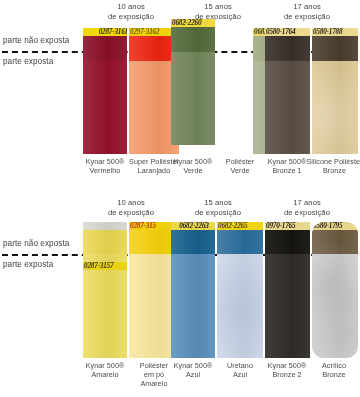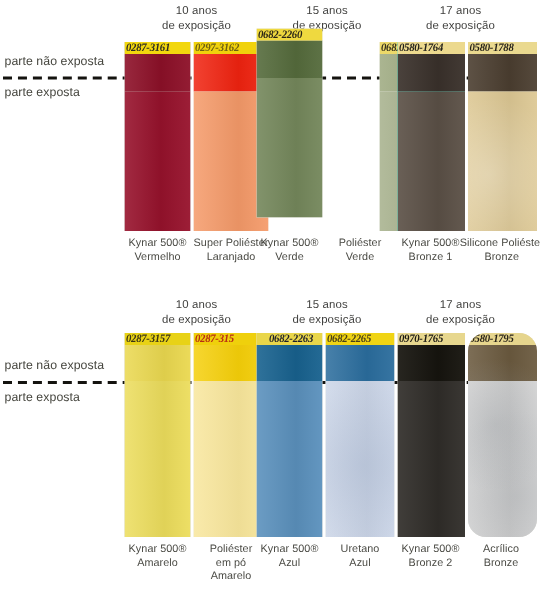--- a/index.html
+++ b/index.html
@@ -102,21 +102,21 @@
       <div class="group-head" style="left:258px;width:98px;">
         <span class="ln">17 anos</span>
         <span class="ln">de exposição</span>
       </div>
     </div>
 
     <div class="side-label" style="top:36px;">parte não exposta</div>
     <div class="dash-line" style="top:51px;width:355px;"></div>
     <div class="side-label" style="top:57px;">parte exposta</div>
 
-    <div class="panel" style="left:83px;top:28px;width:44px;height:126px;background:#c9c8c2;">
+    <div class="panel" style="left:83px;top:28px;width:44px;height:126px;background:#c9c8c2;text-align:right;">
       <div class="unexposed" style="top:8px;height:25px;background:#8d1028;"></div>
       <div class="exposed" style="height:93px;background:#97122c;"></div>
       <div class="grain" style="background:linear-gradient(90deg,rgba(255,255,255,.10),rgba(0,0,0,.06) 55%,rgba(255,255,255,.05));"></div>
       <div class="tape" style="background:#f2d70e;">
         <span class="code" style="color:#2b2a23;">0287-3161</span>
       </div>
     </div>
 
     <div class="panel" style="left:129px;top:28px;width:50px;height:126px;background:#efefe9;">
       <div class="unexposed" style="top:8px;height:25px;background:#f02310;"></div>
@@ -207,21 +207,21 @@
     </div>
 
     <div class="side-label" style="top:43px;">parte não exposta</div>
     <div class="dash-line" style="top:58px;width:355px;"></div>
     <div class="side-label" style="top:64px;">parte exposta</div>
 
     <div class="panel" style="left:83px;top:26px;width:44px;height:136px;background:#d8d7cf;">
       <div class="unexposed" style="top:8px;height:24px;background:#ead84f;"></div>
       <div class="exposed" style="height:104px;background:#ecdd5c;"></div>
       <div class="grain" style="background:linear-gradient(90deg,rgba(255,255,255,.14),rgba(0,0,0,.05) 60%,rgba(255,255,255,.06));"></div>
-      <div class="tape" style="background:#e8d216;">
+      <div class="tape" style="background:#e8d216;margin-top:40px;">
         <span class="code" style="color:#3a3316;">0287-3157</span>
       </div>
     </div>
 
     <div class="panel" style="left:129px;top:26px;width:50px;height:136px;background:#efeee6;">
       <div class="unexposed" style="top:8px;height:24px;background:#f5cf09;"></div>
       <div class="exposed" style="height:104px;background:#f8e69b;"></div>
       <div class="grain" style="background:linear-gradient(90deg,rgba(255,255,255,.16),rgba(0,0,0,.04) 60%,rgba(255,255,255,.07));"></div>
       <div class="tape" style="background:#efd00c;">
         <span class="code" style="color:#b82c13;">0287-315</span>

